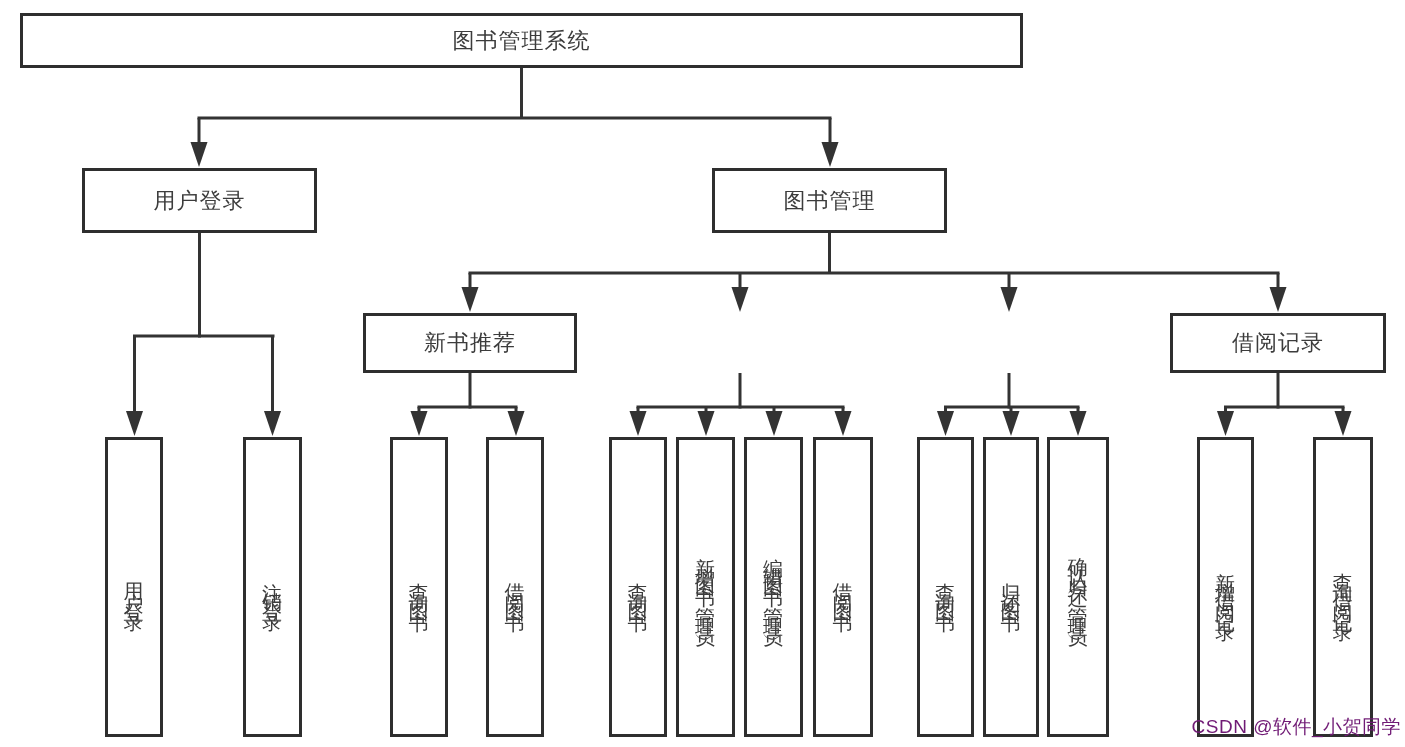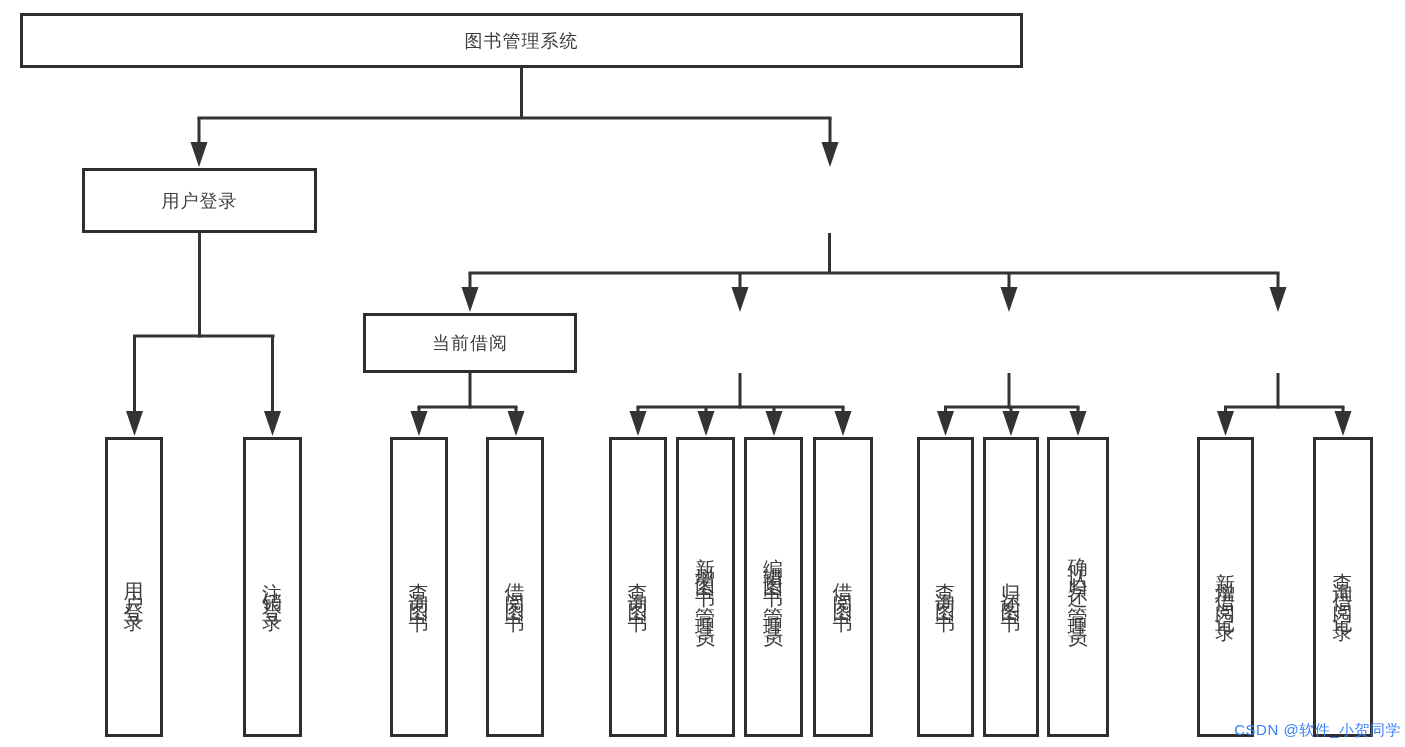--- a/index.html
+++ b/index.html
@@ -21,36 +21,36 @@
     box-sizing: border-box;
     border: 3px solid #2e2e2e;
     background: #ffffff;
     color: #3c3c3c;
     display: flex;
     align-items: center;
     justify-content: center;
     text-align: center;
   }
   .h {
-    font-size: 18px;
+    font-size: 22px;
     letter-spacing: 1px;
   }
   .v {
     writing-mode: vertical-rl;
     text-orientation: mixed;
     font-size: 20px;
     letter-spacing: 10px;
     line-height: 1;
   }
   .watermark {
     position: absolute;
     right: 4px;
     bottom: 7px;
-    font-size: 15px;
-    color: #3b82f6;
+    font-size: 19px;
+    color: #701a75;
     letter-spacing: 0.5px;
     white-space: nowrap;
   }
 </style>
 </head>
 <body>
 
 <div id="canvas">
 
   <svg id="wires" viewBox="0 0 1405 747" xmlns="http://www.w3.org/2000/svg">
@@ -124,22 +124,24 @@
       <polygon points="1069.5,411 1086.5,411 1078,436"></polygon>
 
       <polygon points="1217,411 1234,411 1225.5,436"></polygon>
       <polygon points="1334.5,411 1351.5,411 1343,436"></polygon>
     </g>
   </svg>
 
   <div class="box h" style="left:20px; top:13px; width:1003px; height:55px;">图书管理系统</div>
 
   <div class="box h" style="left:82px; top:168px; width:235px; height:65px;">用户登录</div>
+  <div class="box h" style="left:712px; top:168px; width:235px; height:65px;">图书管理</div>
 
-  <div class="box h" style="left:363px; top:313px; width:214px; height:60px;">当前借阅</div>
+  <div class="box h" style="left:363px; top:313px; width:214px; height:60px;">新书推荐</div>
+  <div class="box h" style="left:1170px; top:313px; width:216px; height:60px;">借阅记录</div>
 
   <div class="box v" style="left:105px; top:437px; width:58px; height:300px;">用户登录</div>
   <div class="box v" style="left:243px; top:437px; width:59px; height:300px;">注销登录</div>
 
   <div class="box v" style="left:390px; top:437px; width:58px; height:300px;">查询图书</div>
   <div class="box v" style="left:486px; top:437px; width:58px; height:300px;">借阅图书</div>
 
   <div class="box v" style="left:609px; top:437px; width:58px; height:300px;">查询图书</div>
   <div class="box v" style="left:676px; top:437px; width:59px; height:300px;">新增图书（管理员）</div>
   <div class="box v" style="left:744px; top:437px; width:59px; height:300px;">编辑图书（管理员）</div>

